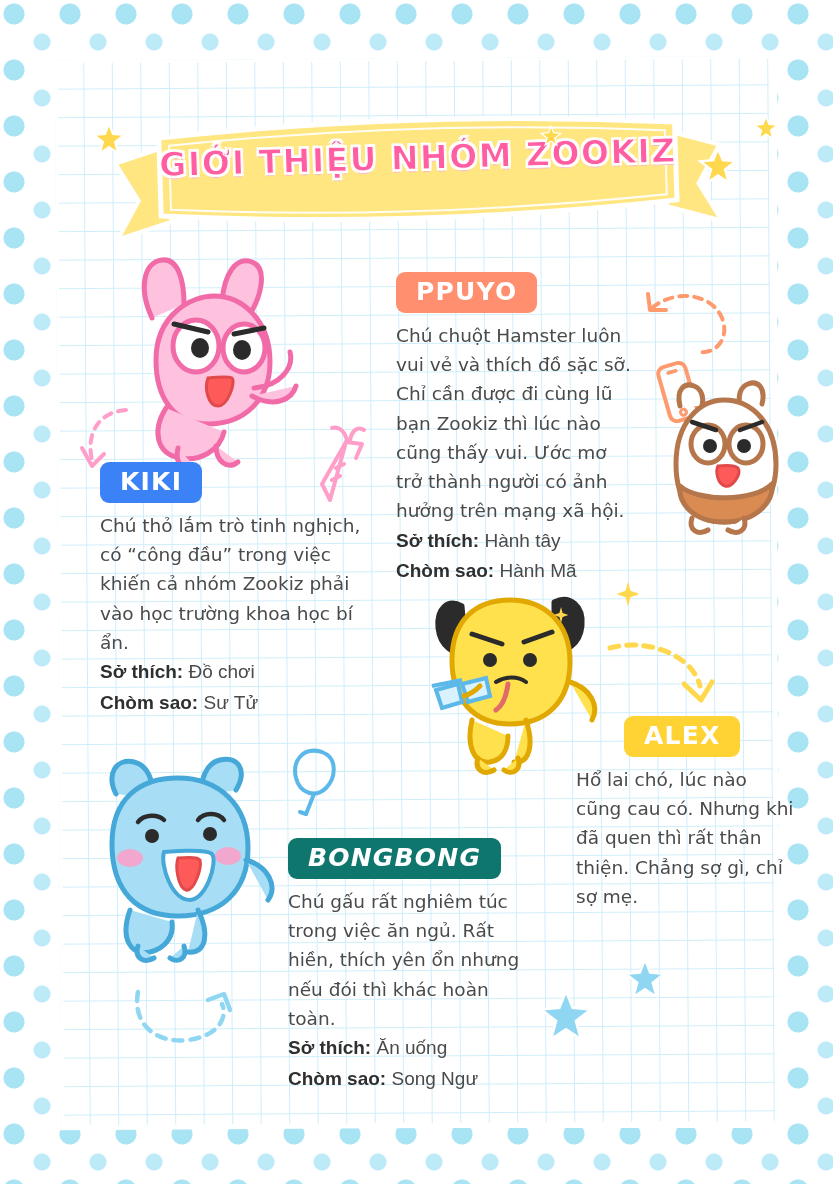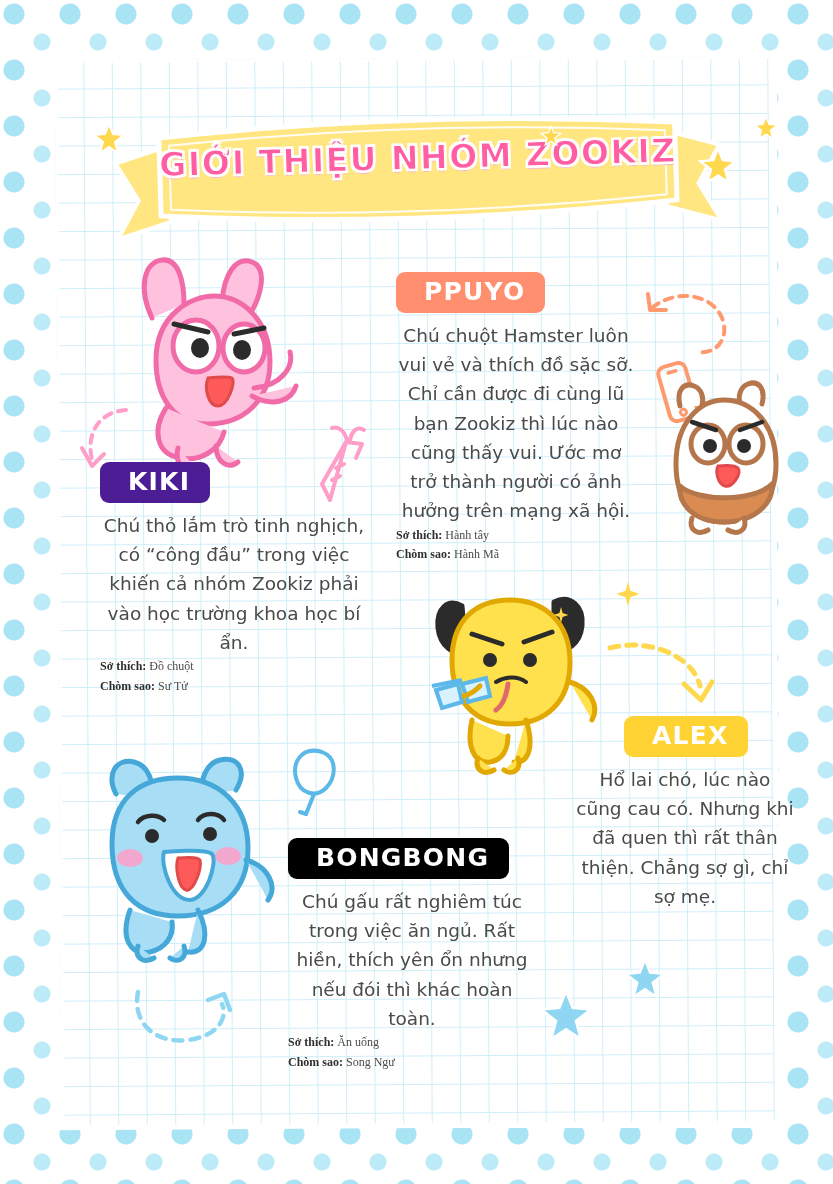--- a/index.html
+++ b/index.html
@@ -95,55 +95,54 @@
       -2px -2px 0 #ffffff,
       0 3px 0 #f7b7d2;
     transform: rotate(-1.6deg);
     white-space: nowrap;
   }
 
   
   .block { position: absolute; }
   .name-tag {
     display: inline-block;
-    padding: 5px 20px 7px 28px;
+    padding: 5px 20px 7px 20px;
     border-radius: 9px;
     color: #ffffff;
     font-weight: 900;
     font-size: 25px;
     letter-spacing: 1.2px;
     font-family: "DejaVu Sans", sans-serif;
     white-space: nowrap;
   }
   .desc {
     font-family: "DejaVu Sans", sans-serif;
     font-size: 18.5px;
     line-height: 1.58;
     color: #4a4a4a;
     margin-top: 8px;
-    text-align: center;
   }
   .meta {
-    font-family: Liberation Serif, serif;
-    font-size: 12px;
+    font-family: Liberation Sans, sans-serif;
+    font-size: 19px;
     line-height: 1.62;
     color: #4a4a4a;
   }
   .meta b { color: #2f2f2f; font-weight: 700; }
 
   
   #kiki-block  { left: 100px; top: 462px; width: 268px; }
   #ppuyo-block { left: 396px; top: 272px; width: 240px; }
   #alex-block  { left: 576px; top: 716px; width: 218px; }
   #bong-block  { left: 288px; top: 838px; width: 248px; }
 
-  .kiki-tag  { background: #4c1d95; }
+  .kiki-tag  { background: #3b82f6; }
   .ppuyo-tag { background: #ff8f6e; }
   .alex-tag  { background: #ffd333; margin-left: 48px; }
-  .bong-tag  { background: #000000; }
+  .bong-tag  { background: #0f766e; font-style: italic; }
 
   .art { position: absolute; }
 
   
   .star { position: absolute; }
 </style>
 </head>
 <body>
 
 <div class="page-bg"></div>
@@ -217,21 +216,21 @@
       <path d="M20 44 L28 40"></path>
       <path d="M16 56 L24 52"></path>
     </g>
   </svg>
 
   <div class="block" id="kiki-block">
     <div class="name-tag kiki-tag">KIKI</div>
     <div class="desc">Chú thỏ lắm trò tinh nghịch, có “công đầu” trong việc khiến cả nhóm Zookiz phải vào học trường khoa học bí ẩn.</div>
     <div class="meta">
       <b>Sở thích:</b>
-      <span>Đồ chuột</span>
+      <span>Đồ chơi</span>
     </div>
     <div class="meta">
       <b>Chòm sao:</b>
       <span>Sư Tử</span>
     </div>
   </div>
 
   <div class="block" id="ppuyo-block">
     <div class="name-tag ppuyo-tag">PPUYO</div>
     <div class="desc">Chú chuột Hamster luôn vui vẻ và thích đồ sặc sỡ. Chỉ cần được đi cùng lũ bạn Zookiz thì lúc nào cũng thấy vui. Ước mơ trở thành người có ảnh hưởng trên mạng xã hội.</div>

